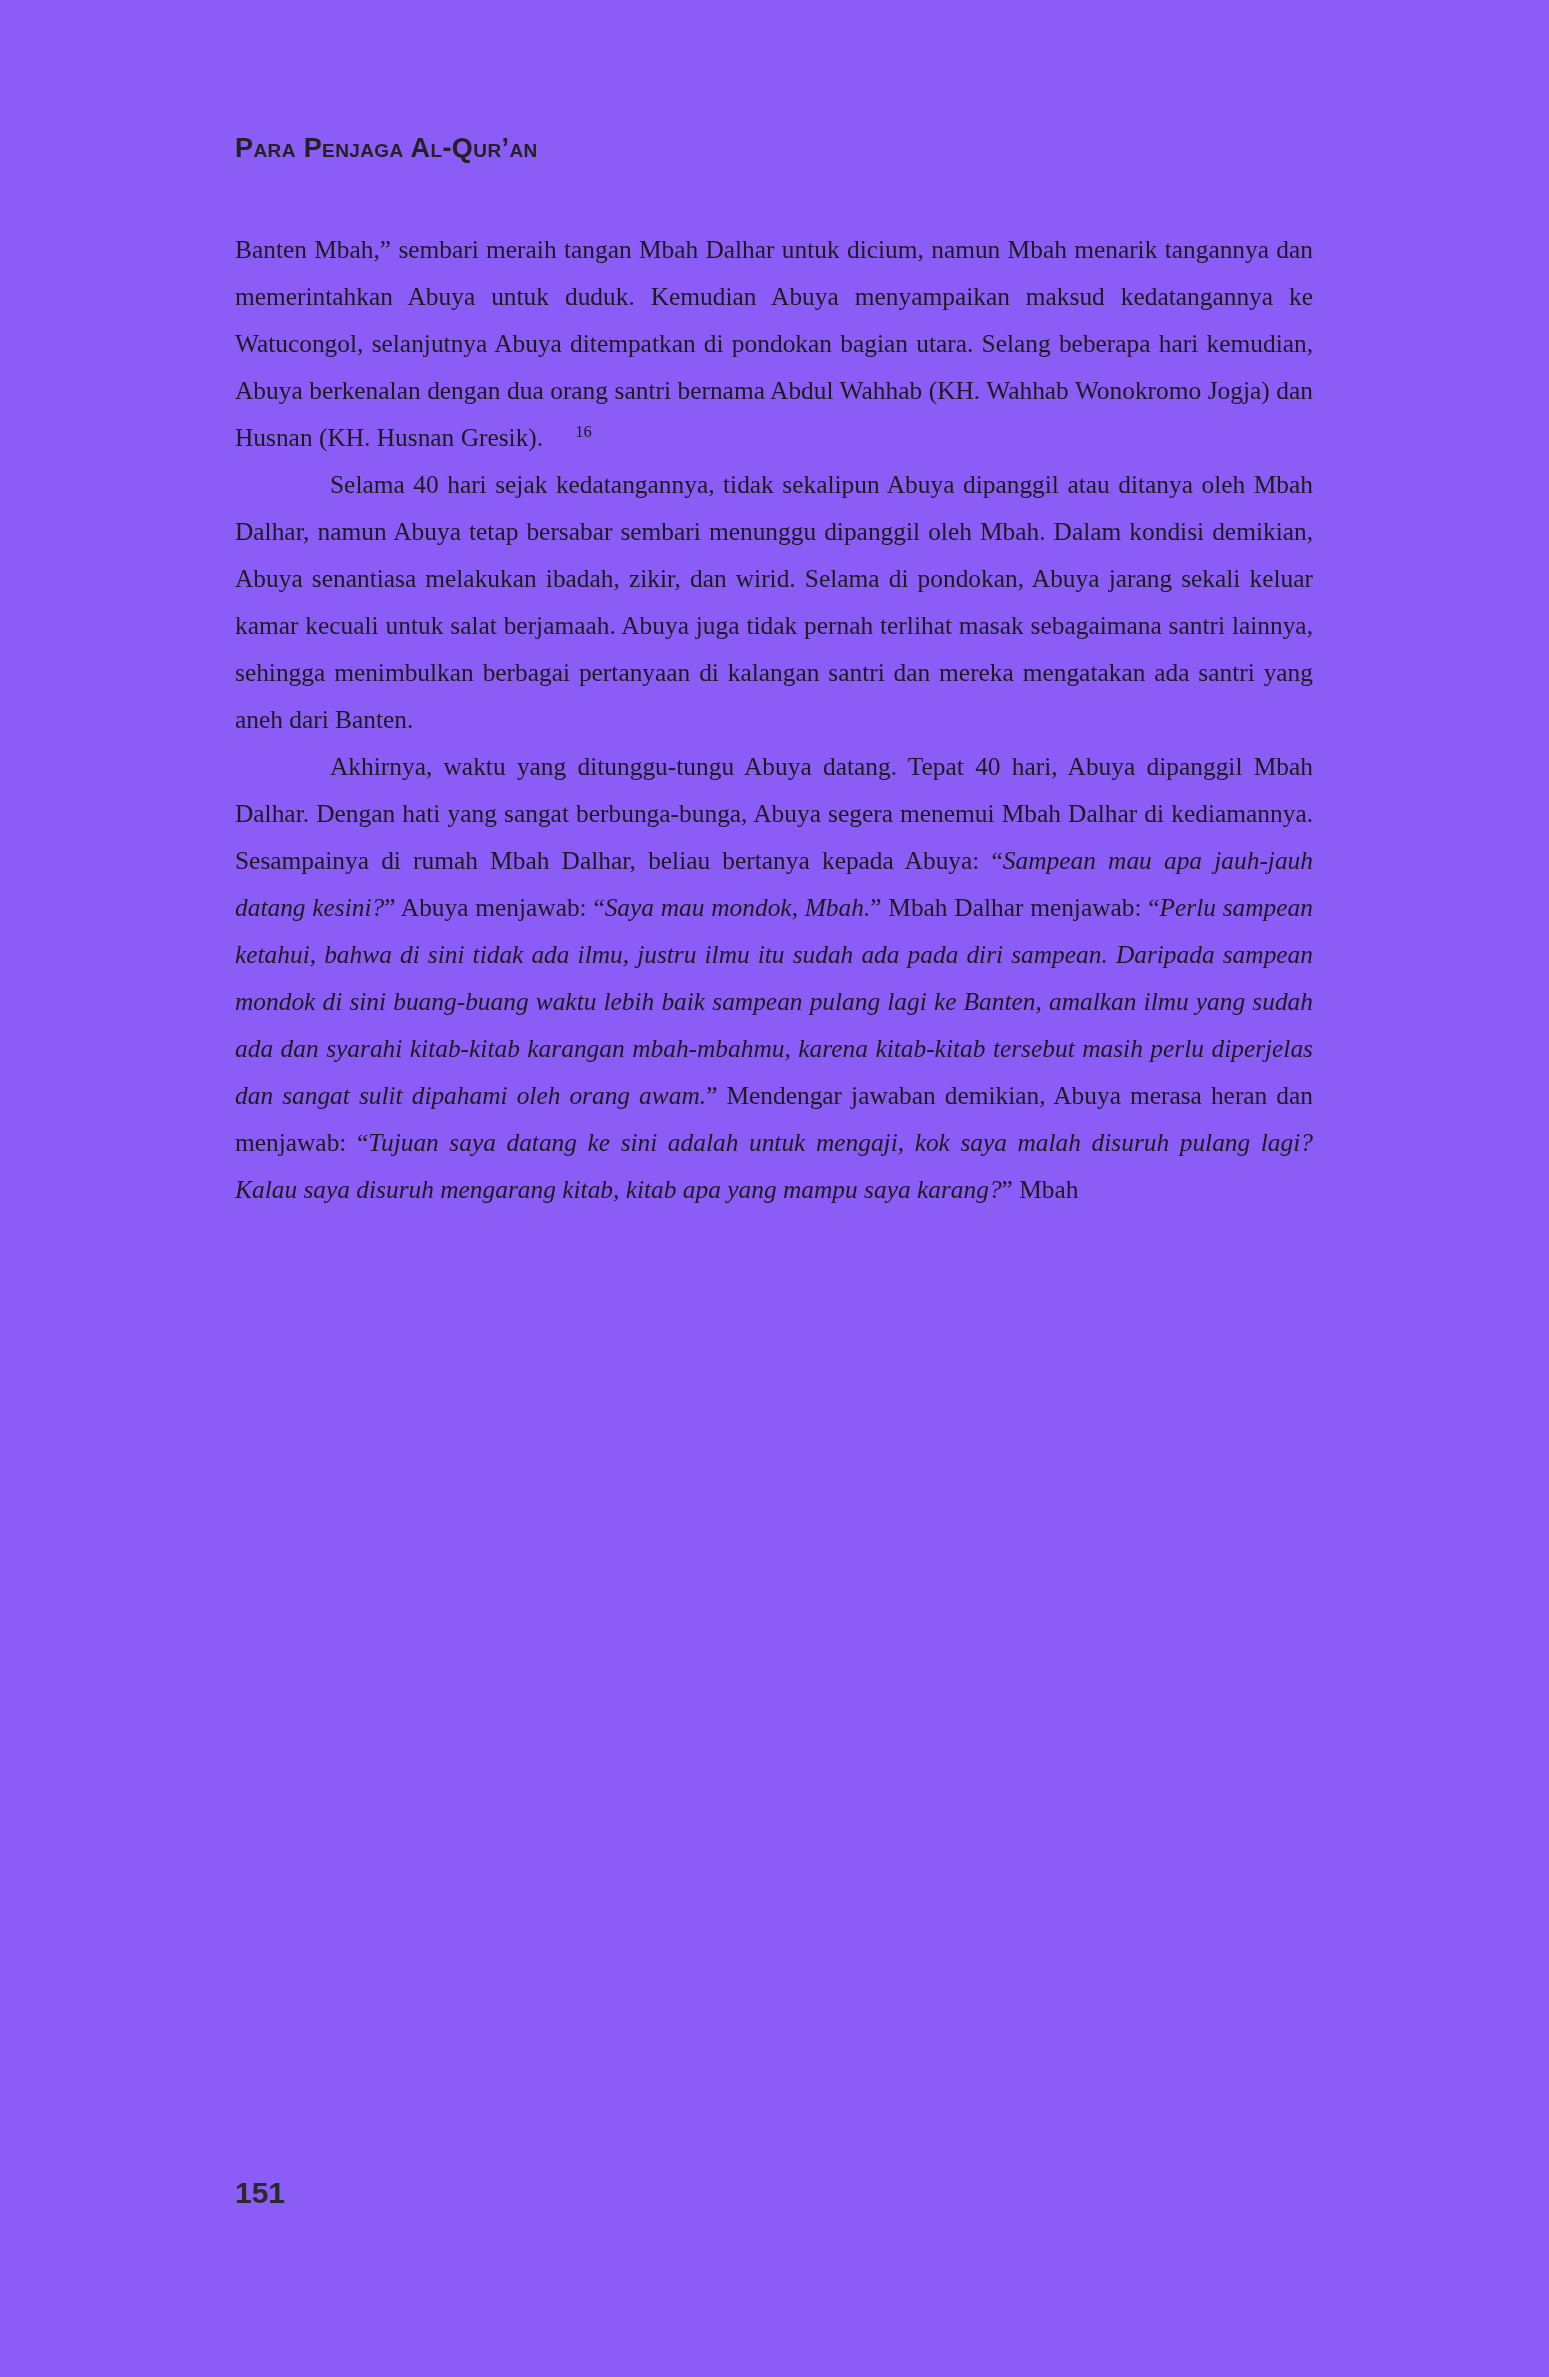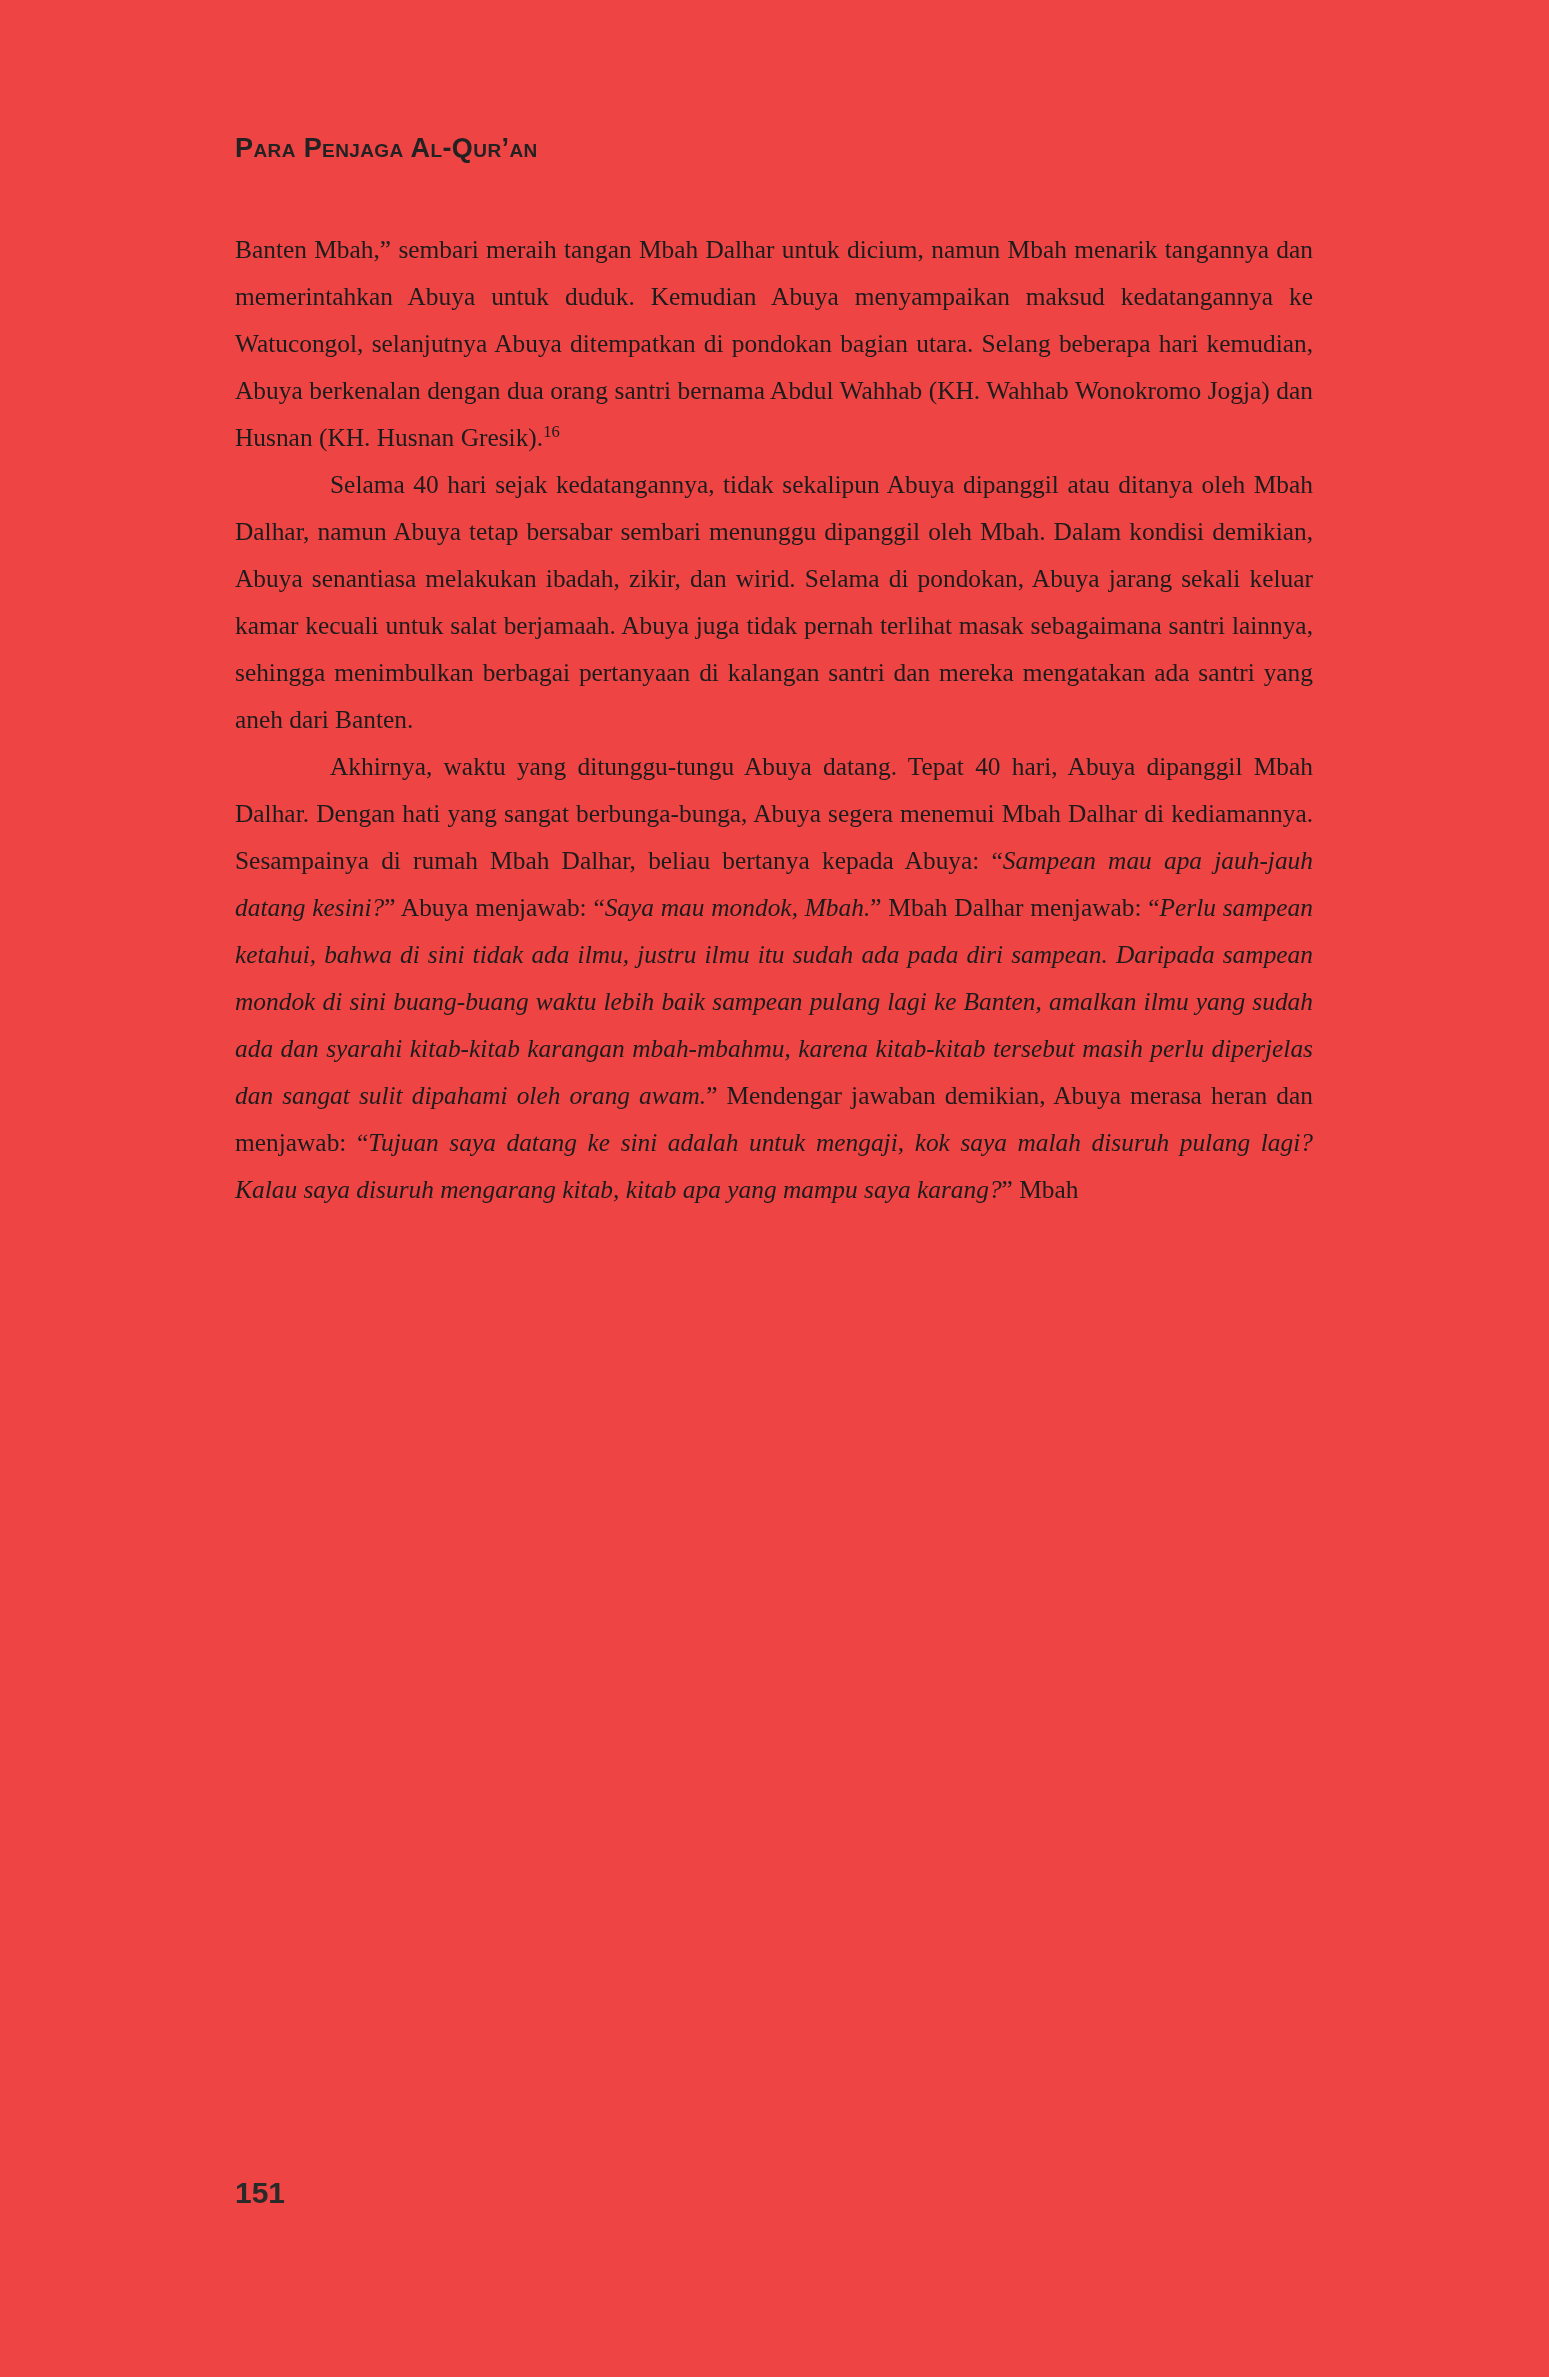--- a/index.html
+++ b/index.html
@@ -4,21 +4,21 @@
 <style>
   html, body {
     margin: 0;
     padding: 0;
     background: #ffffff;
   }
   .page {
     position: relative;
     width: 1549px;
     height: 2377px;
-    background: #ef4444;
+    background: #8b5cf6;
     color: #1c1c1c;
     box-sizing: border-box;
     overflow: hidden;
     font-family: "Liberation Serif", serif;
   }
   .running-header {
     position: absolute;
     top: 133px;
     left: 235px;
     width: 1078px;
@@ -47,20 +47,21 @@
     text-indent: 95px;
     font-family: Liberation Serif, serif;
   }
   .seg-italic {
     font-style: italic;
   }
   sup.footnote-ref {
     font-size: 16.6px;
     line-height: 0;
     vertical-align: super;
+    margin-left: 32px;
   }
   .page-number {
     position: absolute;
     left: 235px;
     top: 2176px;
     font-family: "Liberation Sans", sans-serif;
     font-weight: 600;
     font-size: 30px;
     color: #2a2a2a;
   }

